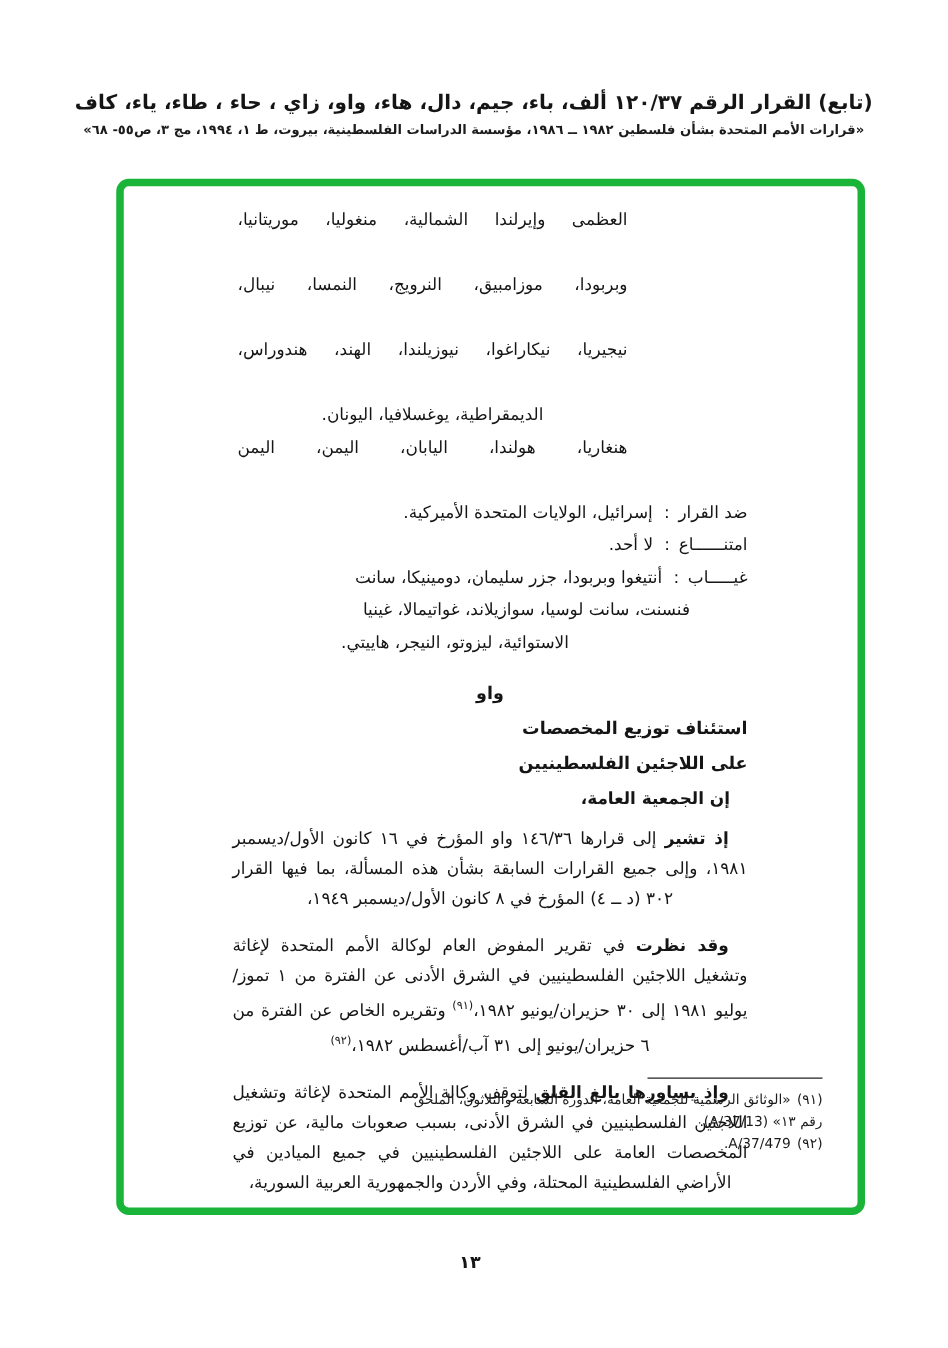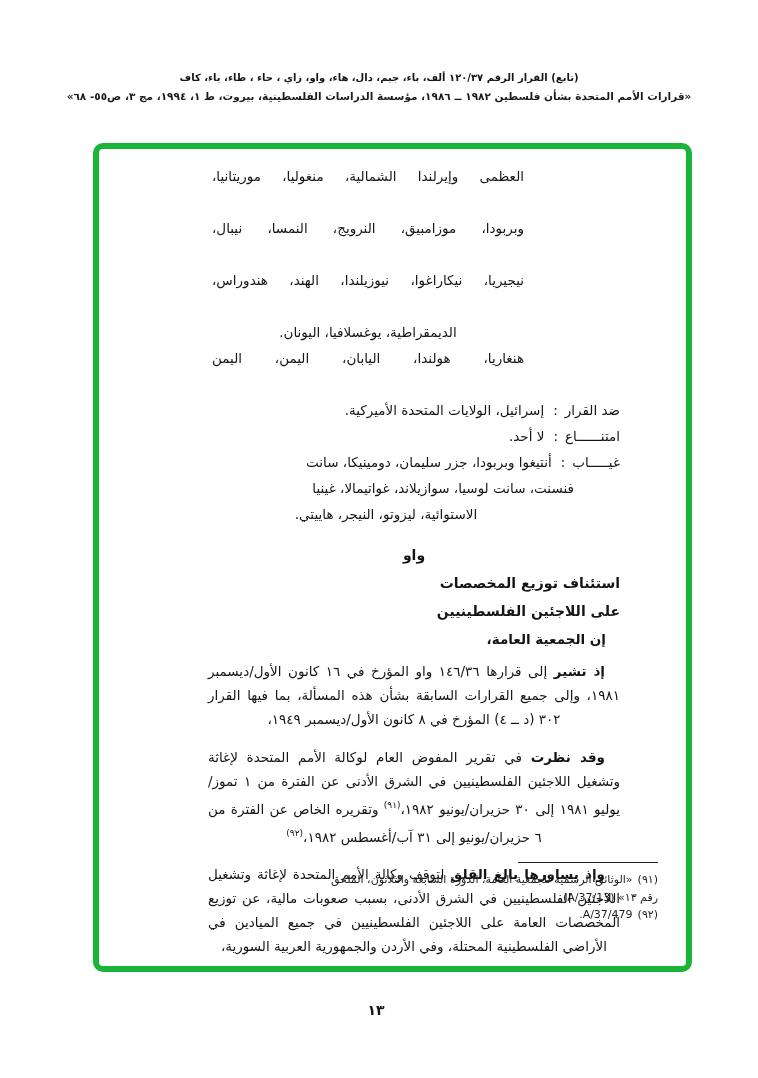--- a/index.html
+++ b/index.html
@@ -3,31 +3,31 @@
 <meta charset="utf-8">
 <style>
   html,body{margin:0;padding:0;}
   body{
     width:758px;height:1078px;position:relative;background:#ffffff;
     font-family:"DejaVu Sans",sans-serif;color:#151515;direction:rtl;overflow:hidden;
   }
   .page{position:absolute;inset:0;}
   
   .header{position:absolute;top:72px;left:40px;right:40px;text-align:center;}
-  .header-title{font-size:10px;font-weight:bold;letter-spacing:.2px;}
+  .header-title{font-size:16px;font-weight:bold;letter-spacing:.2px;}
   .header-source{font-size:10.5px;font-weight:bold;margin-top:7px;color:#1b1b1b;}
   
   .annot-box{
     position:absolute;left:93px;top:143px;width:599px;height:829px;
     border:6px solid #19b438;border-radius:10px;box-sizing:border-box;
     background:transparent;pointer-events:none;
   }
   
   .content{
-    position:absolute;top:163px;right:138px;width:412px;
+    position:absolute;top:163px;right:160px;width:412px;
     font-size:13.5px;line-height:26px;text-align:right;
   }
   .country-list{margin-left:4px;}
   .country-line{width:312px;margin-right:auto;margin-left:0;text-align:justify;}
   .country-line.fj::after{content:"";display:inline-block;width:100%;height:0;}
   .country-line.last{text-align:center;width:312px;}
   .vote-row{white-space:nowrap;}
   .vote-label{font-weight:normal;}
   .vote-colon{padding:0 7px 0 9px;}
   .cont-line{display:block;}

